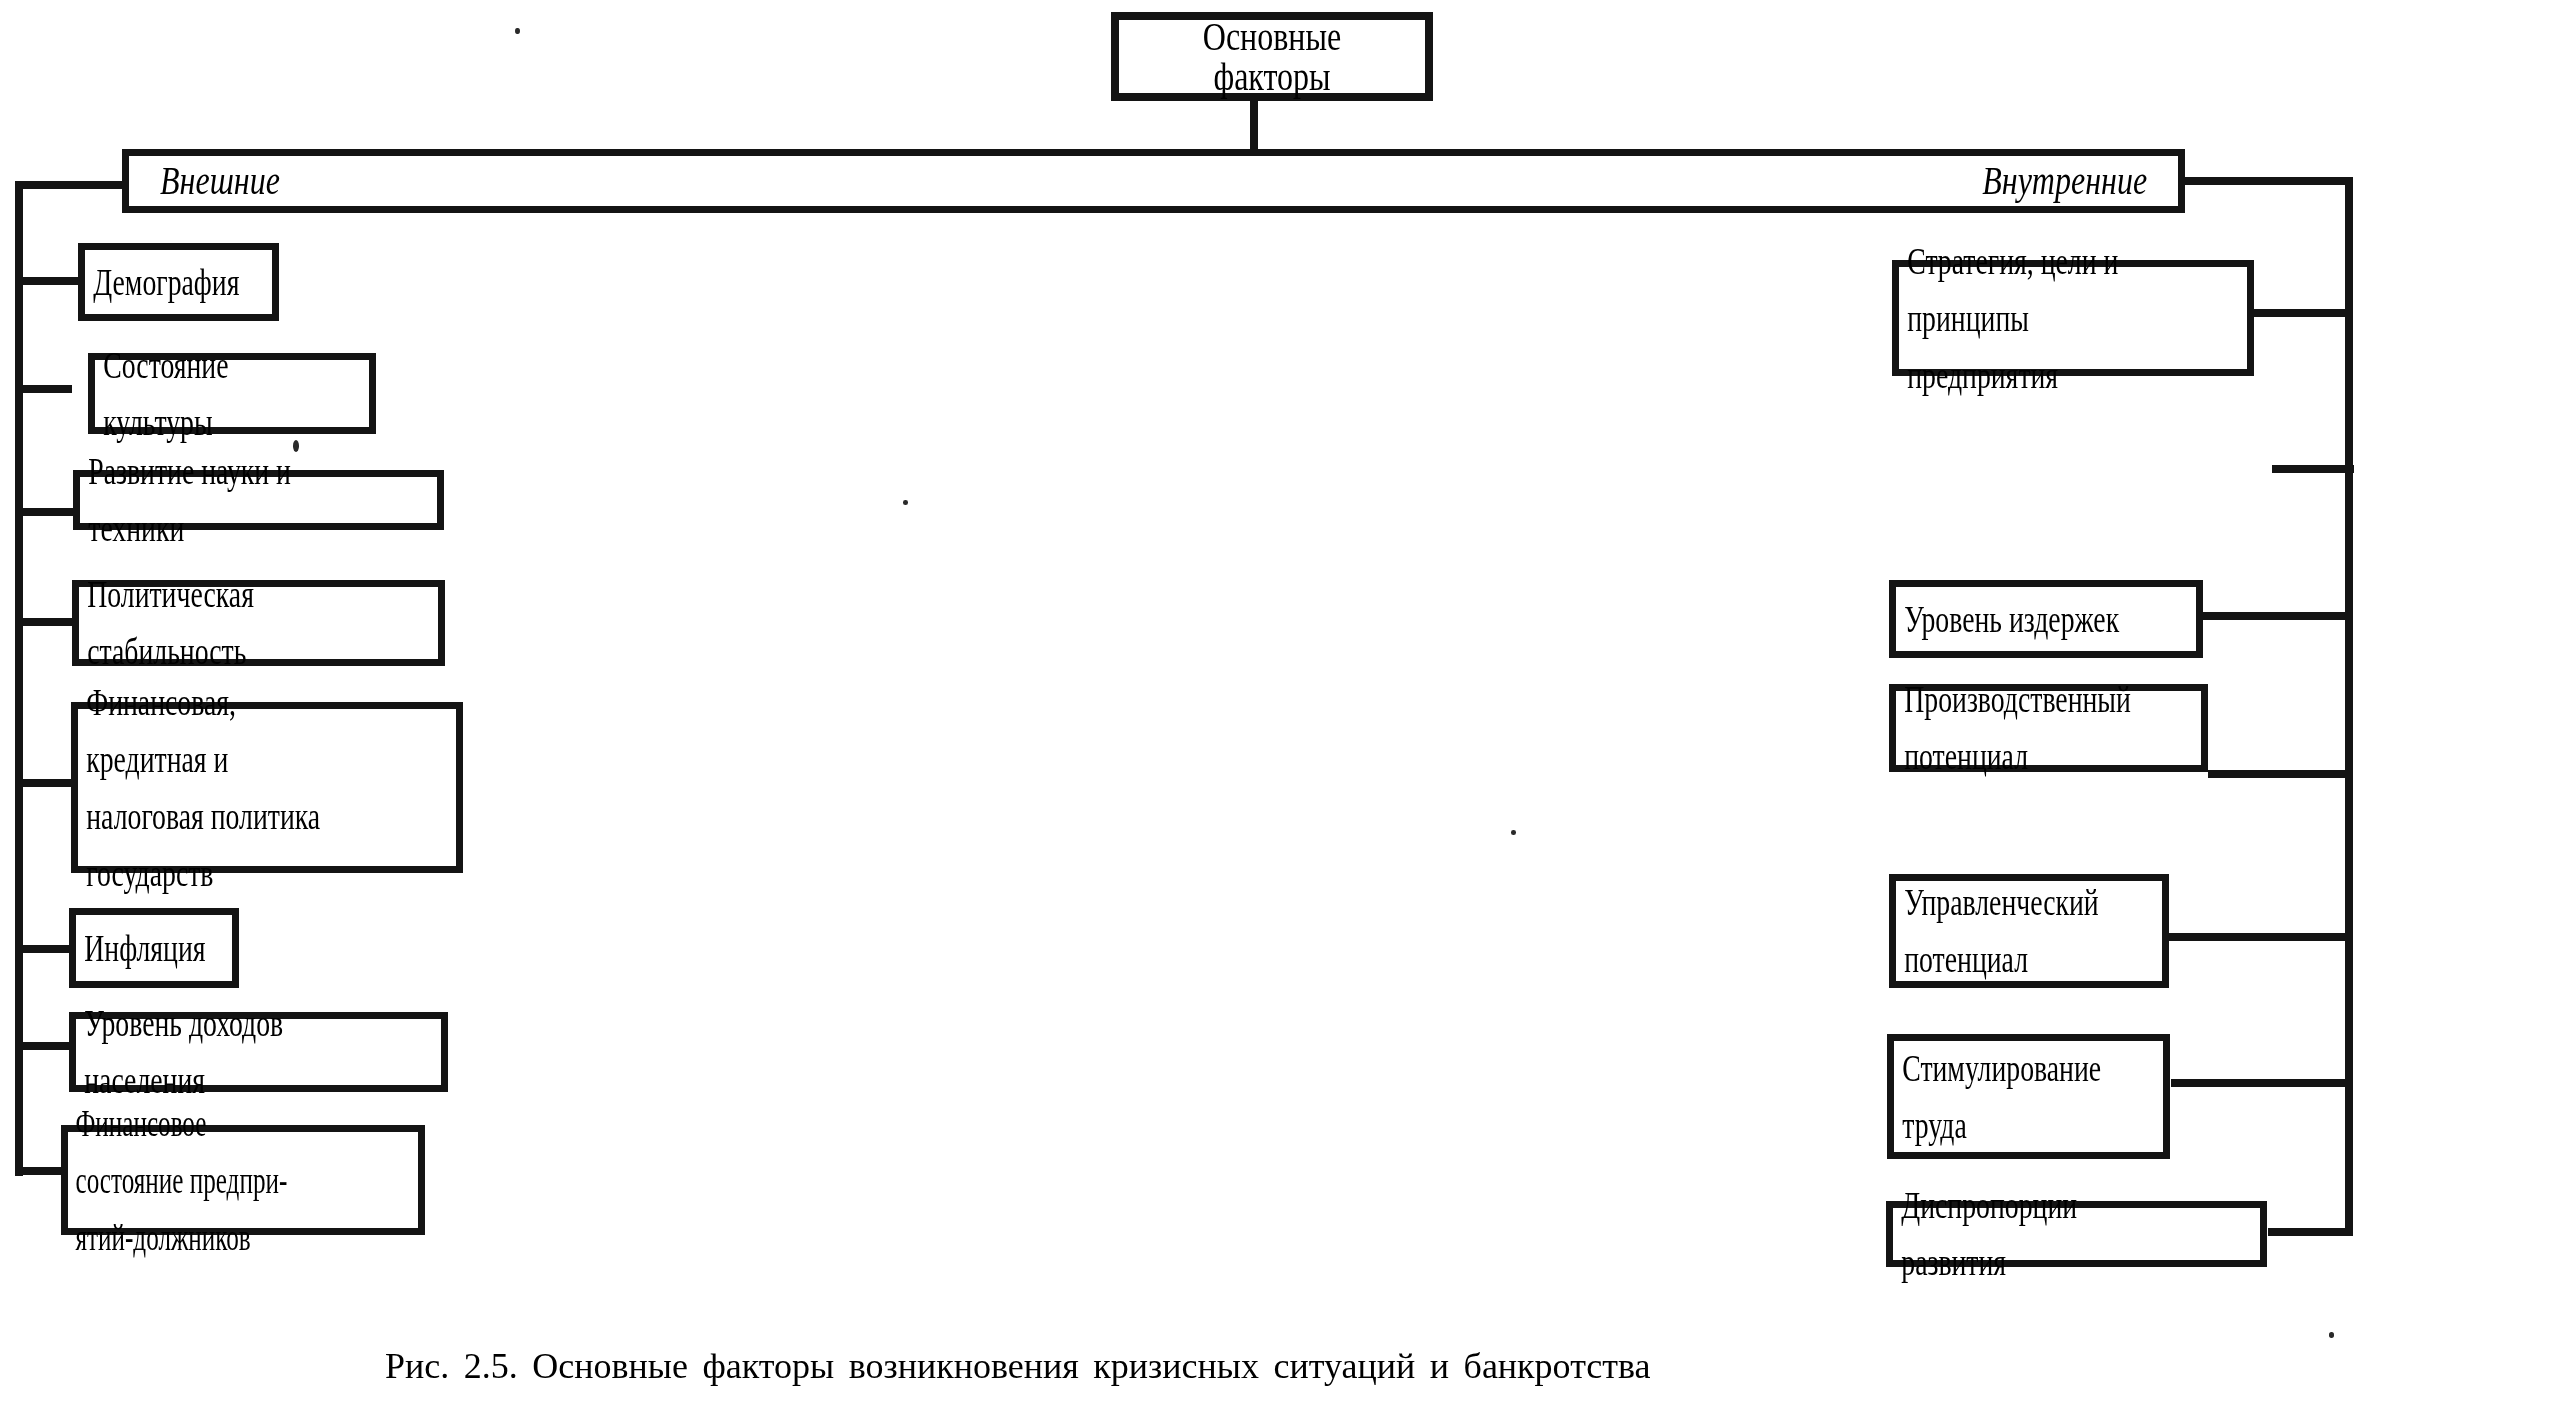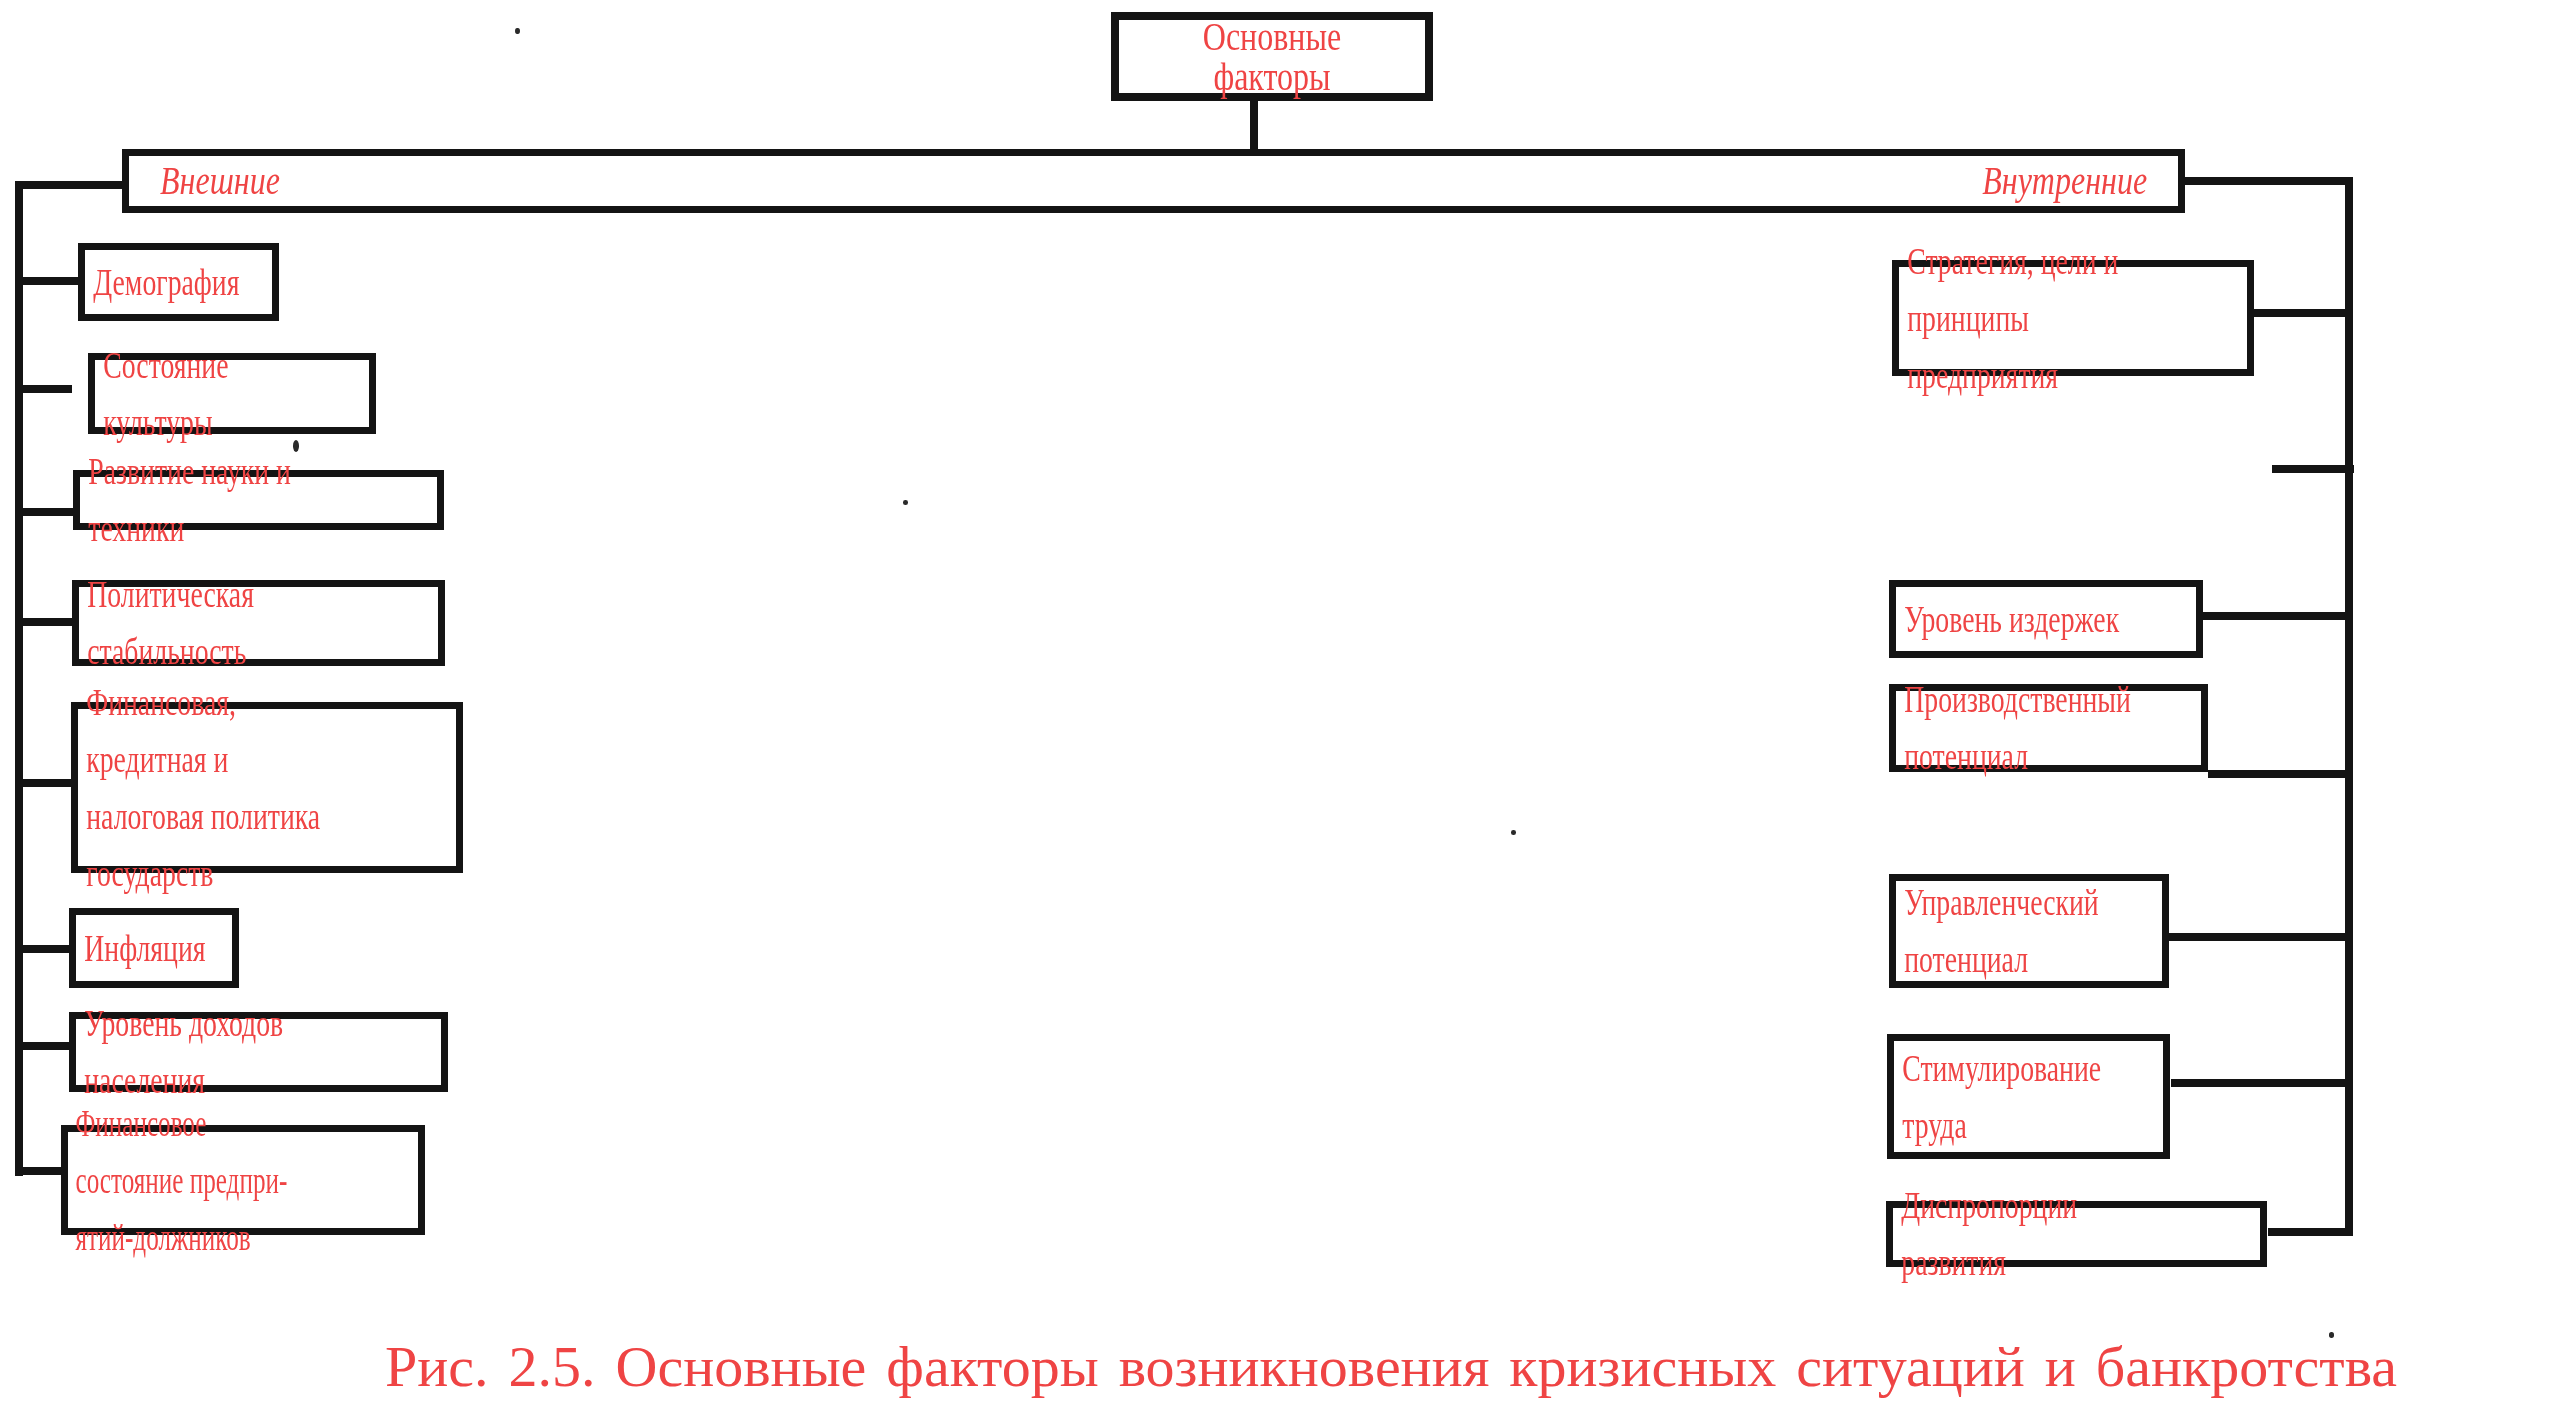--- a/index.html
+++ b/index.html
@@ -1,21 +1,21 @@
 <!DOCTYPE html>
 <html style="font-size:14.7px"><head>
 <meta charset="utf-8">
 <style>
   html,body{margin:0;padding:0;background:#e8e8e8;}
   .page{
     position:relative;
     width:2576px;height:1405px;
     background:#ffffff;
     font-family:"Liberation Serif","DejaVu Serif",serif;
-    color:#ef4444;
+    color:#000000;
     overflow:hidden;
   }
   
   .node{
     position:absolute;
     border:7.3px solid #141414;
     background:#ffffff;
     display:flex;
     align-items:center;
     box-sizing:border-box;
@@ -54,21 +54,21 @@
     line-height:40px;
     display:inline-block;
   }
   .band .band-lbl.left{transform:scaleX(0.8);transform-origin:0 50%;}
   .band .band-lbl.right{transform:scaleX(0.8);transform-origin:100% 50%;}
   
   .line{position:absolute;background:#141414;}
   
   .caption{
     position:absolute;
-    font-size:58px;
+    font-size:36px;
     line-height:51px;
     word-spacing:5.5px;
     white-space:nowrap;
   }
   
   .speck{position:absolute;background:#2a2a2a;border-radius:50%;}
 </style>
 </head>
 <body>
 

